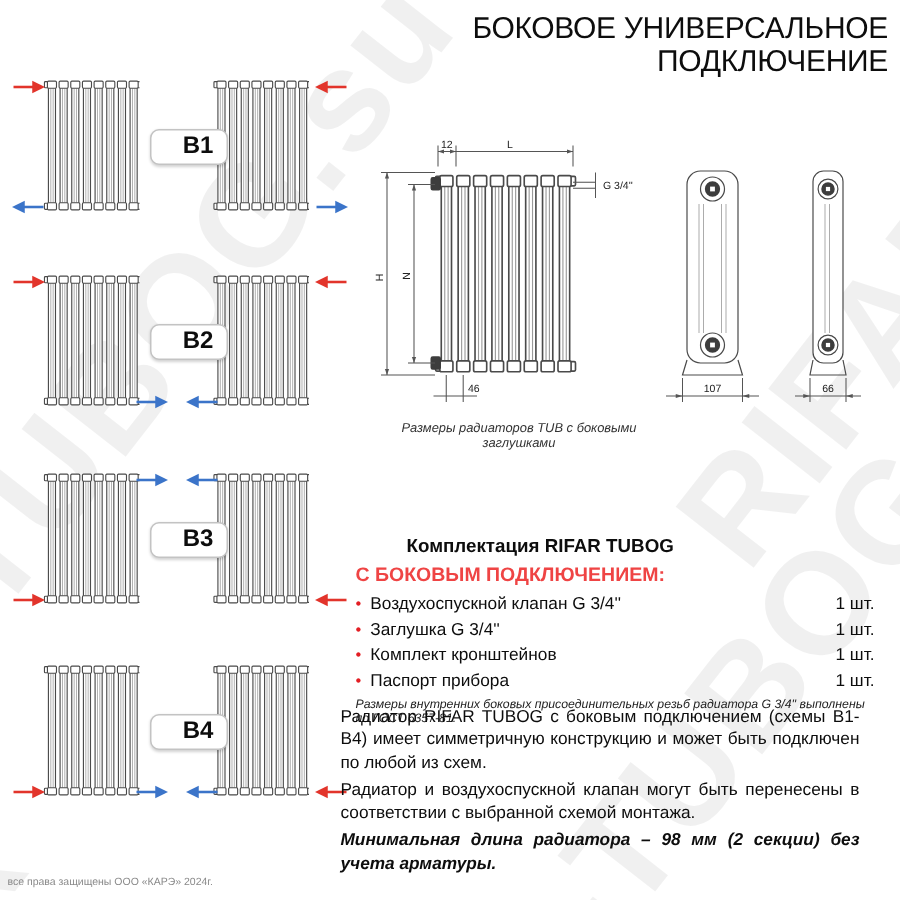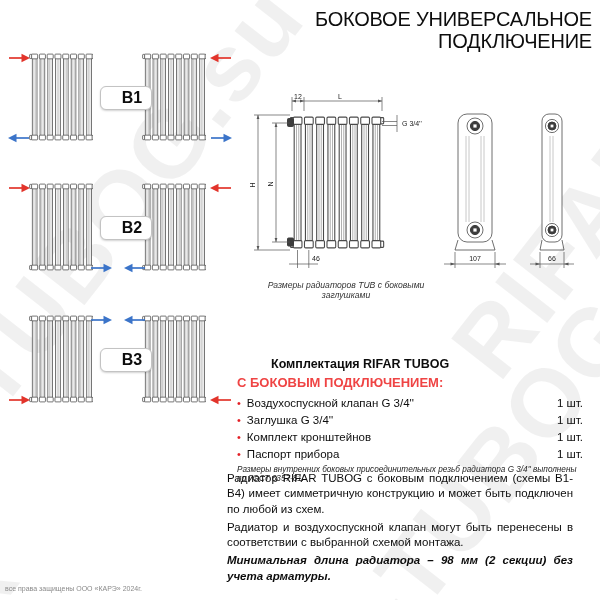--- a/index.html
+++ b/index.html
@@ -154,20 +154,41 @@
       </svg>
     <svg class="arr" style="left:0;top:82px;color:#e2342b" viewBox="0 0 22 12">
         <use href="#arrow-r"></use>
       </svg>
     <svg class="arr" style="left:202px;top:82px;color:#e2342b" viewBox="0 0 22 12">
         <use href="#arrow-l"></use>
       </svg>
     <div class="slabel">B3</div>
   </div>
 
+  <div class="scheme" style="top:440px;">
+    <svg class="rad left" viewBox="-2 0 70 94">
+        <use href="#radiator" x="2"></use>
+      </svg>
+    <svg class="rad right" viewBox="-2 0 70 94">
+        <use href="#radiator" x="2"></use>
+      </svg>
+    <svg class="arr" style="left:0;top:82px;color:#e2342b" viewBox="0 0 22 12">
+        <use href="#arrow-r"></use>
+      </svg>
+    <svg class="arr" style="left:82px;top:82px;color:#3b74c9" viewBox="0 0 22 12">
+        <use href="#arrow-r"></use>
+      </svg>
+    <svg class="arr" style="left:116px;top:82px;color:#3b74c9" viewBox="0 0 22 12">
+        <use href="#arrow-l"></use>
+      </svg>
+    <svg class="arr" style="left:202px;top:82px;color:#e2342b" viewBox="0 0 22 12">
+        <use href="#arrow-l"></use>
+      </svg>
+    <div class="slabel">B4</div>
+  </div>
 
   <svg style="position:absolute;left:250px;top:92px;" width="190" height="190" viewBox="0 0 190 190">
     <use href="#radiator" transform="translate(42,23) scale(1.364,1.436)"></use>
 
     <rect class="dark" x="37.5" y="26.5" width="6" height="8" rx="1"></rect>
     <rect class="dark" x="37.5" y="146" width="6" height="8" rx="1"></rect>
 
     <line class="dim" x1="132" y1="29.5" x2="147" y2="29.5"></line>
     <line class="dim" x1="132" y1="33.5" x2="147" y2="33.5"></line>
     <line class="dim" x1="147" y1="23" x2="147" y2="40"></line>

